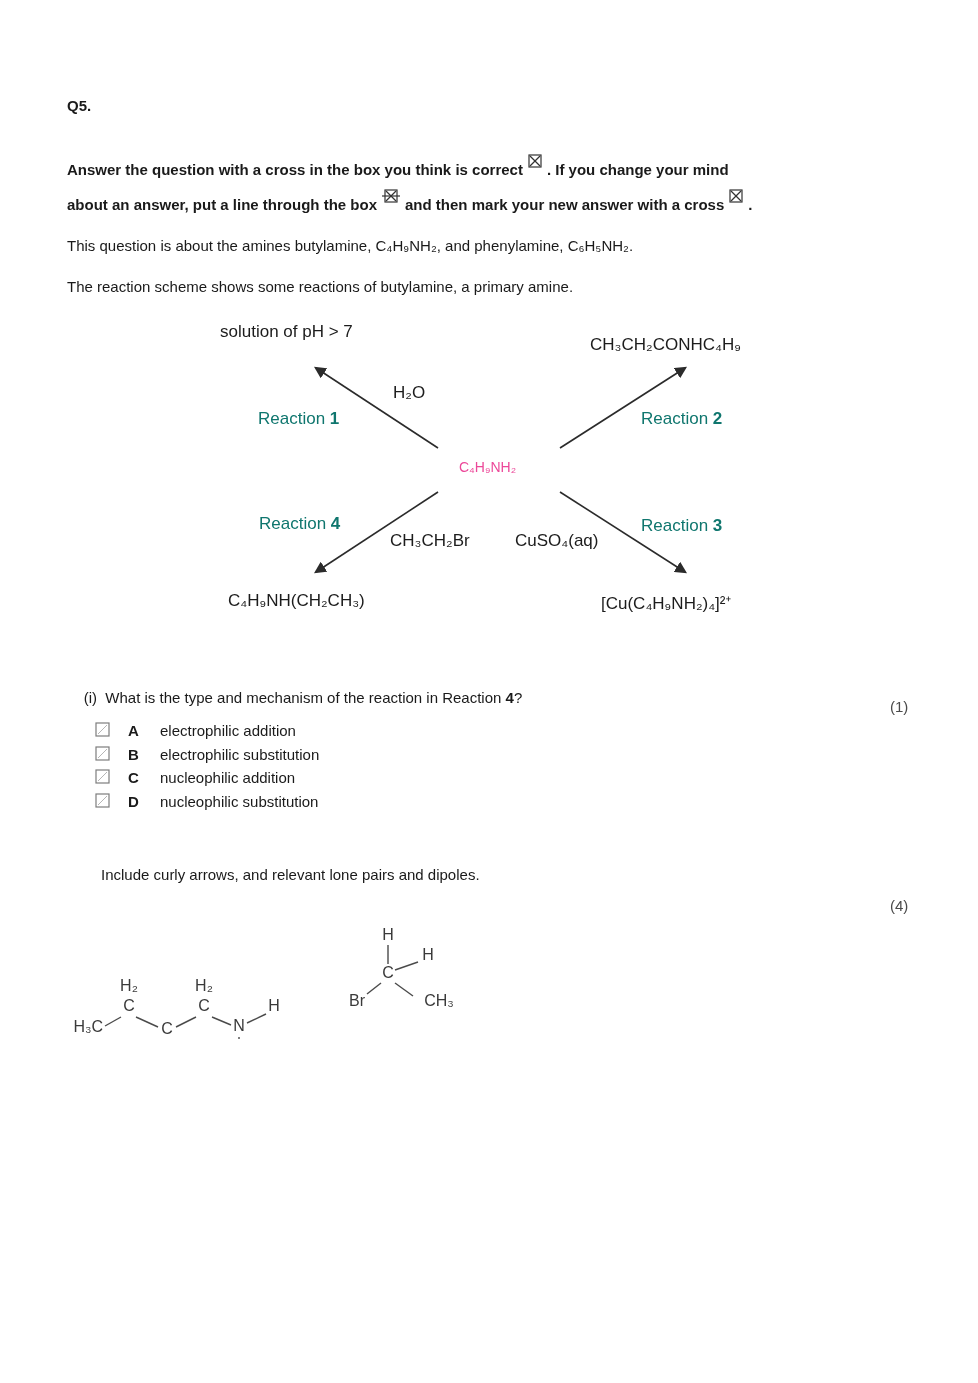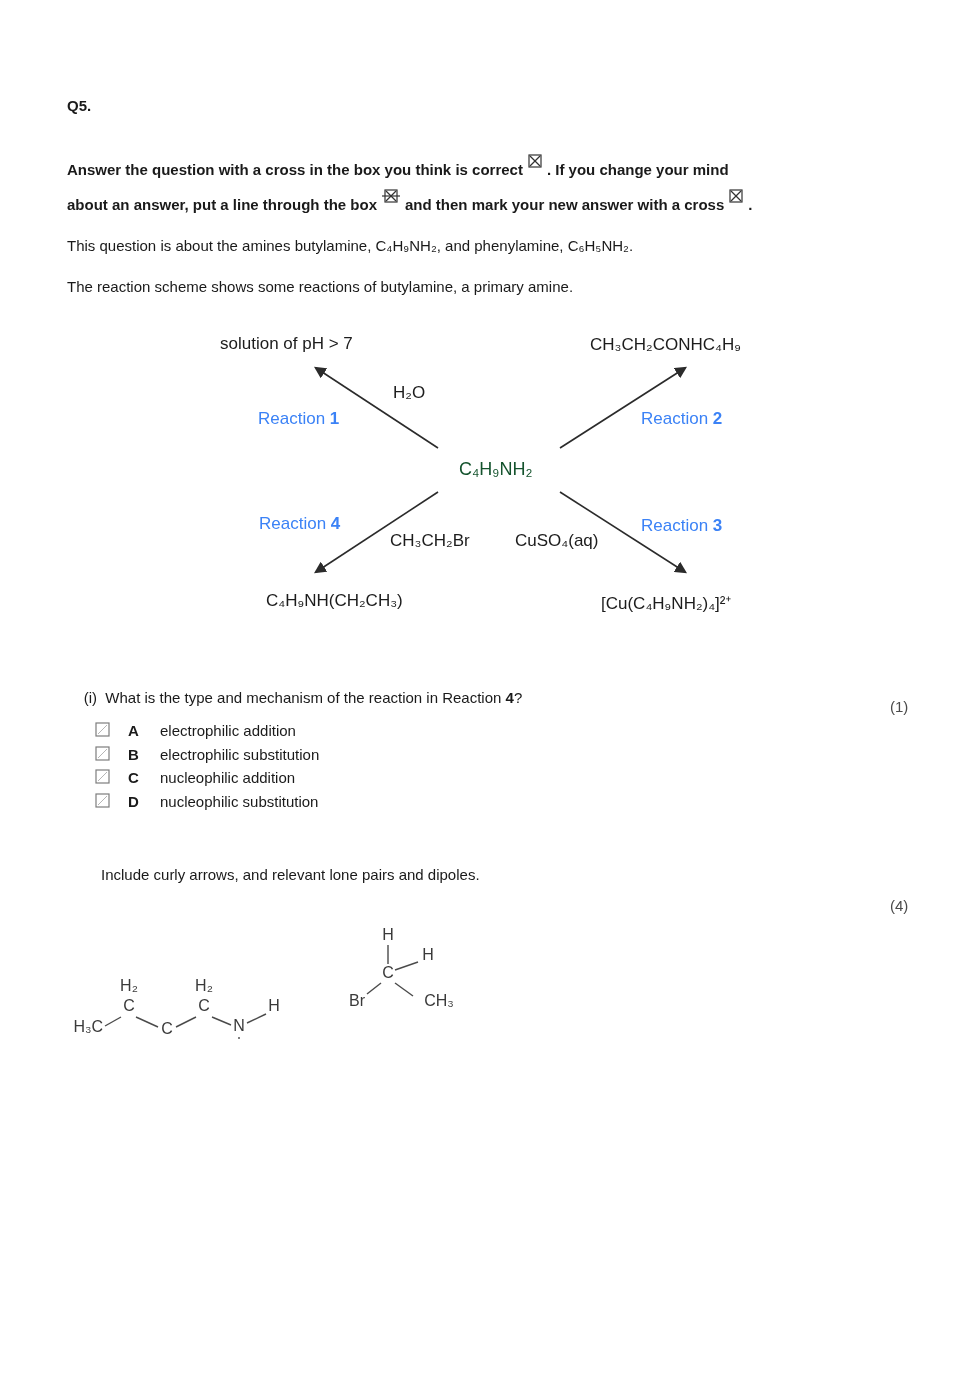--- a/index.html
+++ b/index.html
@@ -5,23 +5,23 @@
   * { box-sizing: border-box; }
   html,body { margin:0; padding:0; background:#ffffff; }
   body { font-family:"Liberation Sans", sans-serif; color:#1a1a1a; }
   .page { position:relative; width:978px; height:1039px; background:#ffffff; overflow:hidden; }
   .abs { position:absolute; }
   .b { font-weight:700; }
   .body-text { font-size:15px; line-height:20px; }
   .instr { font-size:15px; font-weight:700; white-space:nowrap; line-height:20px; }
   .icon-box { display:inline-block; position:relative; top:-7px; margin:0 5px; vertical-align:baseline; }
   .scheme-label { font-size:17px; color:#1c1c1c; white-space:nowrap; }
-  .rx-label { font-size:17px; color:#3b82f6; white-space:nowrap; }
+  .rx-label { font-size:17px; color:#0f766e; white-space:nowrap; }
   .rx-num { font-weight:700; }
-  .center-formula { font-size:18px; color:#14532d; white-space:nowrap; }
+  .center-formula { font-size:14px; color:#ec4899; white-space:nowrap; }
   .marks { font-size:15px; color:#4a4a4a; }
   .q-line { font-size:15px; line-height:20px; white-space:pre; }
   .opt-row { position:absolute; left:95px; width:420px; height:20px; font-size:15px; }
   .opt-check { position:absolute; left:0; top:0; width:16px; height:16px; cursor:pointer; }
   .opt-letter { position:absolute; left:33px; top:0; font-weight:700; }
   .opt-text { position:absolute; left:65px; top:0; }
   .arrows-overlay { position:absolute; left:0; top:0; pointer-events:none; }
   svg.structure text { font-family:"Liberation Sans", sans-serif; fill:#3a3a3a; font-size:16px; }
 </style>
 </head>
@@ -49,21 +49,21 @@
           <rect x="1" y="1" width="12" height="12" fill="none" stroke="#333" stroke-width="1.2"></rect>
           <line x1="2" y1="2" x2="12" y2="12" stroke="#333" stroke-width="1.2"></line>
           <line x1="12" y1="2" x2="2" y2="12" stroke="#333" stroke-width="1.2"></line>
         </svg></span><span>.</span>
   </div>
 
   <div class="abs body-text" style="left:67px; top:277px;">The reaction scheme shows some reactions of butylamine, a primary amine.</div>
   <div class="abs body-text" style="left:67px; top:236px;">This question is about the amines butylamine, C₄H₉NH₂, and phenylamine, C₆H₅NH₂.</div>
 
   <div>
-    <div class="abs scheme-label" style="left:220px; top:334px;">solution of pH &gt; 7</div>
+    <div class="abs scheme-label" style="left:220px; top:322px;">solution of pH &gt; 7</div>
     <div class="abs scheme-label" style="left:590px; top:335px;">CH₃CH₂CONHC₄H₉</div>
 
     <div class="abs scheme-label" style="left:393px; top:383px;">H₂O</div>
 
     <div class="abs rx-label" style="left:258px; top:409px;">
       <span>Reaction</span>
       <span class="rx-num">1</span>
     </div>
     <div class="abs rx-label" style="left:641px; top:409px;">
       <span>Reaction</span>
@@ -76,21 +76,21 @@
       <span>Reaction</span>
       <span class="rx-num">4</span>
     </div>
     <div class="abs scheme-label" style="left:390px; top:531px;">CH₃CH₂Br</div>
     <div class="abs scheme-label" style="left:515px; top:531px;">CuSO₄(aq)</div>
     <div class="abs rx-label" style="left:641px; top:516px;">
       <span>Reaction</span>
       <span class="rx-num">3</span>
     </div>
 
-    <div class="abs scheme-label" style="left:228px; top:591px;margin-left:38px;">C₄H₉NH(CH₂CH₃)</div>
+    <div class="abs scheme-label" style="left:228px; top:591px;">C₄H₉NH(CH₂CH₃)</div>
     <div class="abs scheme-label" style="left:601px; top:591px;">[Cu(C₄H₉NH₂)₄]²⁺</div>
 
     <svg class="arrows-overlay" width="978" height="700" viewBox="0 0 978 700">
       <defs>
         <marker id="arrowhead" viewBox="0 0 10 10" refX="8" refY="5" markerWidth="7.5" markerHeight="7.5" orient="auto-start-reverse">
           <path d="M0,0 L10,5 L0,10 z" fill="#2b2b2b"></path>
         </marker>
       </defs>
       <line x1="438" y1="448" x2="316" y2="368" stroke="#2b2b2b" stroke-width="1.6" marker-end="url(#arrowhead)"></line>
       <line x1="560" y1="448" x2="685" y2="368" stroke="#2b2b2b" stroke-width="1.6" marker-end="url(#arrowhead)"></line>

